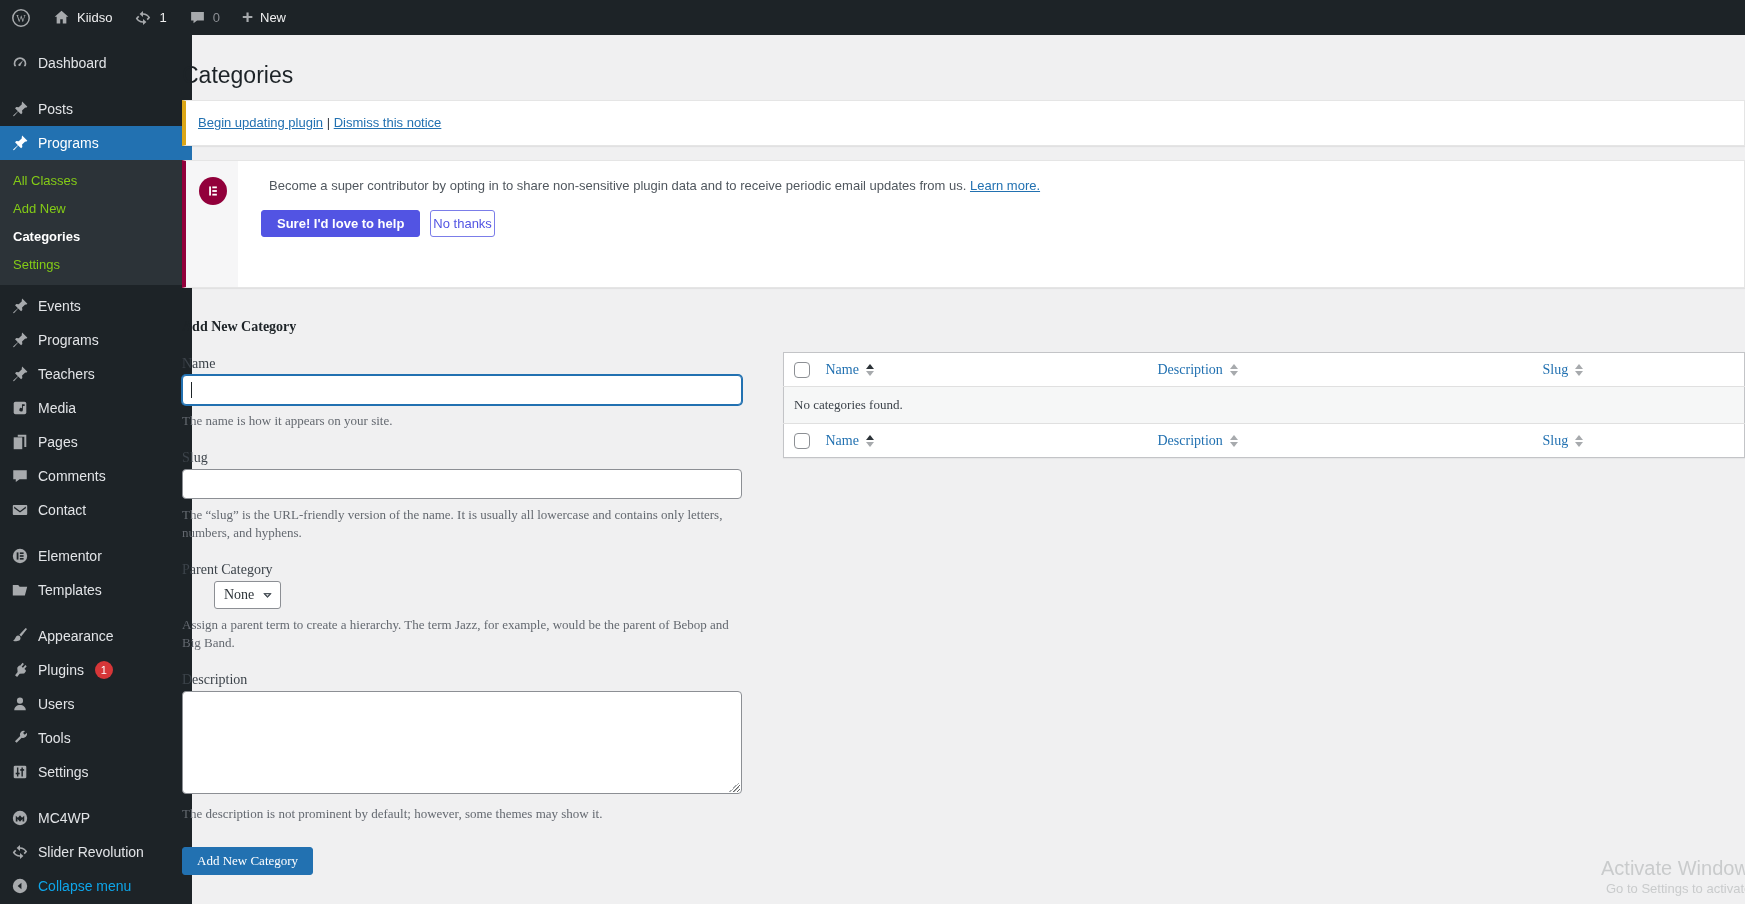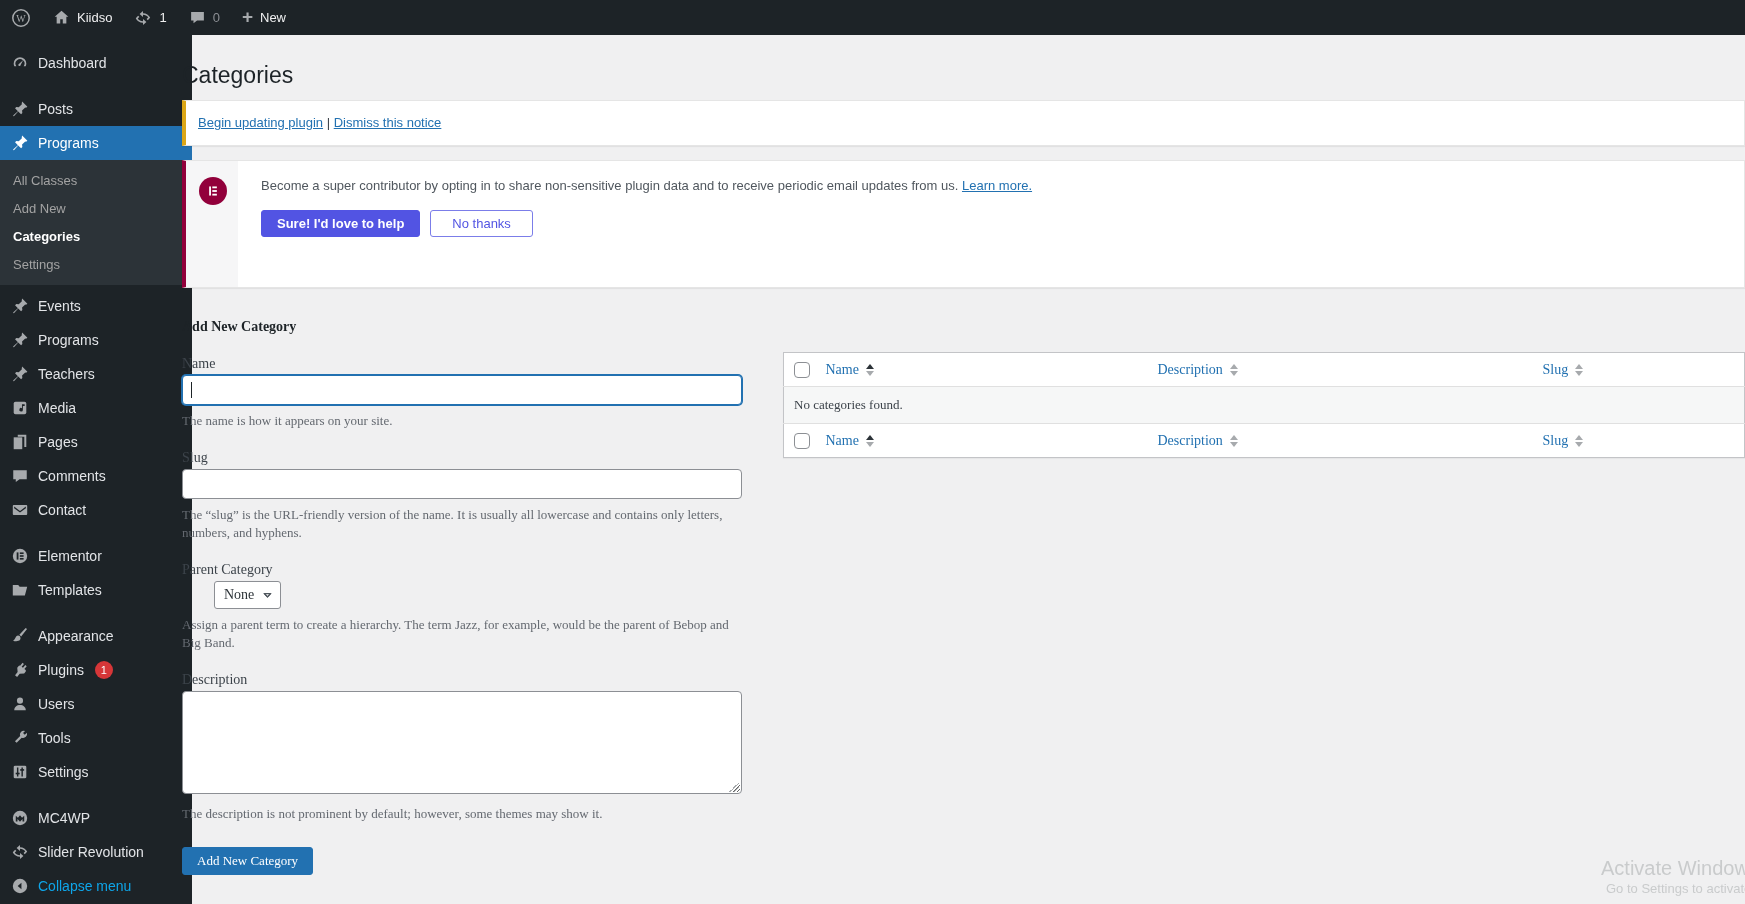--- a/index.html
+++ b/index.html
@@ -33,21 +33,21 @@
     display:flex; align-items:center; gap:9px; height:34px;
     padding:0 8px 0 11px; color:#e2e4e7; font-size:14px;
   }
   .menu-item .mi-ico { color:#a7aaad; display:flex; align-items:center; flex:0 0 18px; }
   .menu-item.active { background:#2271b1; color:#fff; }
   .menu-item.active .mi-ico { color:#fff; }
   .menu-item.dim { color:#0ea5e9; }
   .menu-sep { height:12px; }
   .submenu { background:#2c3338; padding:7px 0 6px; }
   .submenu a {
-    display:block; padding:6px 4px 6px 13px; color:#a3a3a3; font-size:13px; line-height:16px;
+    display:block; padding:6px 4px 6px 13px; color:#84cc16; font-size:13px; line-height:16px;
   }
   .submenu a.current { color:#fff; font-weight:700; }
   .badge {
     background:#d63638; color:#fff; border-radius:50%; min-width:18px; height:18px;
     display:inline-flex; align-items:center; justify-content:center;
     font-size:11px; margin-left:2px; padding:0 2px;
   }
 
   
   .content {
@@ -69,29 +69,29 @@
   .link { color:#2271b1; text-decoration:underline; }
   .plugin-link { font-style:italic; font-weight:600; }
 
   .notice-elementor { border-left-color:#92003b; position:relative; padding:16px 20px 20px 75px; min-height:128px; }
   .el-icon-col { position:absolute; left:0; top:0; bottom:0; width:52px; background:#f6f6f7; }
   .el-circle {
     position:absolute; left:13px; top:16px; width:28px; height:28px; border-radius:50%;
     background:#92003b; display:flex; align-items:center; justify-content:center;
   }
   .el-title { font-size:15px; font-weight:700; color:#1d2327; margin:3px 0 9px; }
-  .el-body-text { color:#50575e; line-height:18px; margin:0 0 15px; }
+  .el-body-text { color:#50575e; line-height:18px; margin:0 8px 15px; }
   .el-buttons { display:flex; gap:10px; }
   .btn-el-accept {
     background:#5254e3; color:#fff; border:1px solid #5254e3; border-radius:3px;
     font-size:13px; font-weight:700; padding:5px 15px; font-family:inherit; cursor:pointer;
   }
   .btn-el-decline {
     background:#fff; color:#5254e3; border:1px solid #7b7de9; border-radius:3px;
-    font-size:13px; padding:5px 21px; font-family:inherit; cursor:pointer;
+    font-size:13px; padding:5px 2px; font-family:inherit; cursor:pointer;
   }
 
   
   .columns { display:flex; align-items:flex-start; margin-top:31px;font-family:Liberation Serif, serif; }
   .form-col { width:560px; flex:0 0 560px; }
   .form-col h2 { font-size:14px; font-weight:700; color:#1d2327; margin:0 0 20px; }
   .field { margin-bottom:19px; }
   .field label { display:block; font-size:14px; color:#3c434a; margin-bottom:3px; line-height:17px; }
   .text-input {
     width:560px; height:30px; border:1px solid #8c8f94; border-radius:4px;

